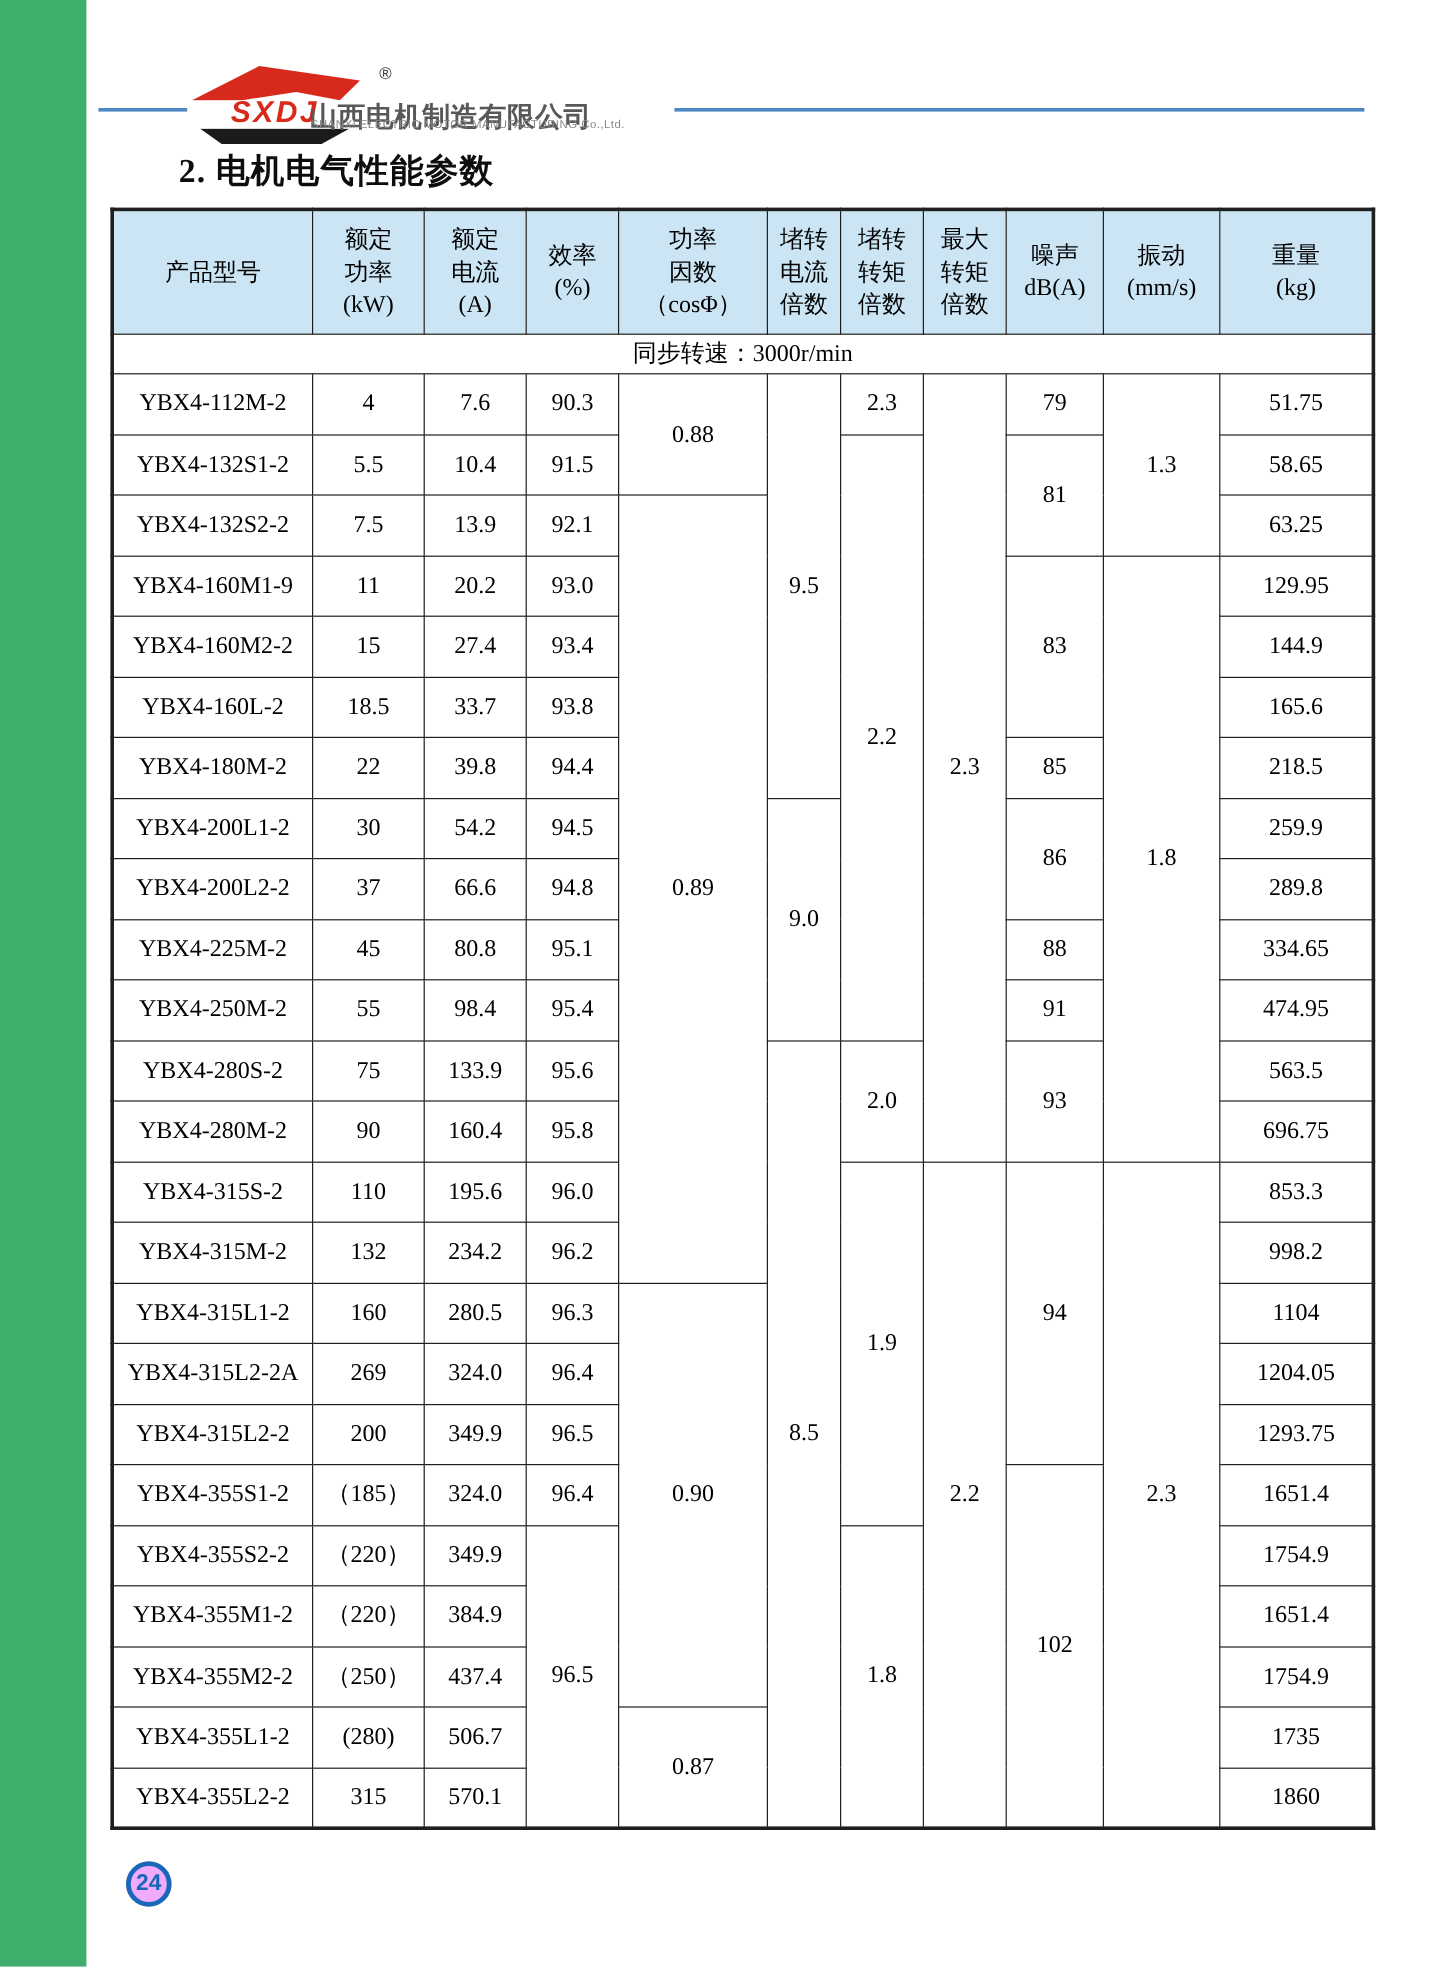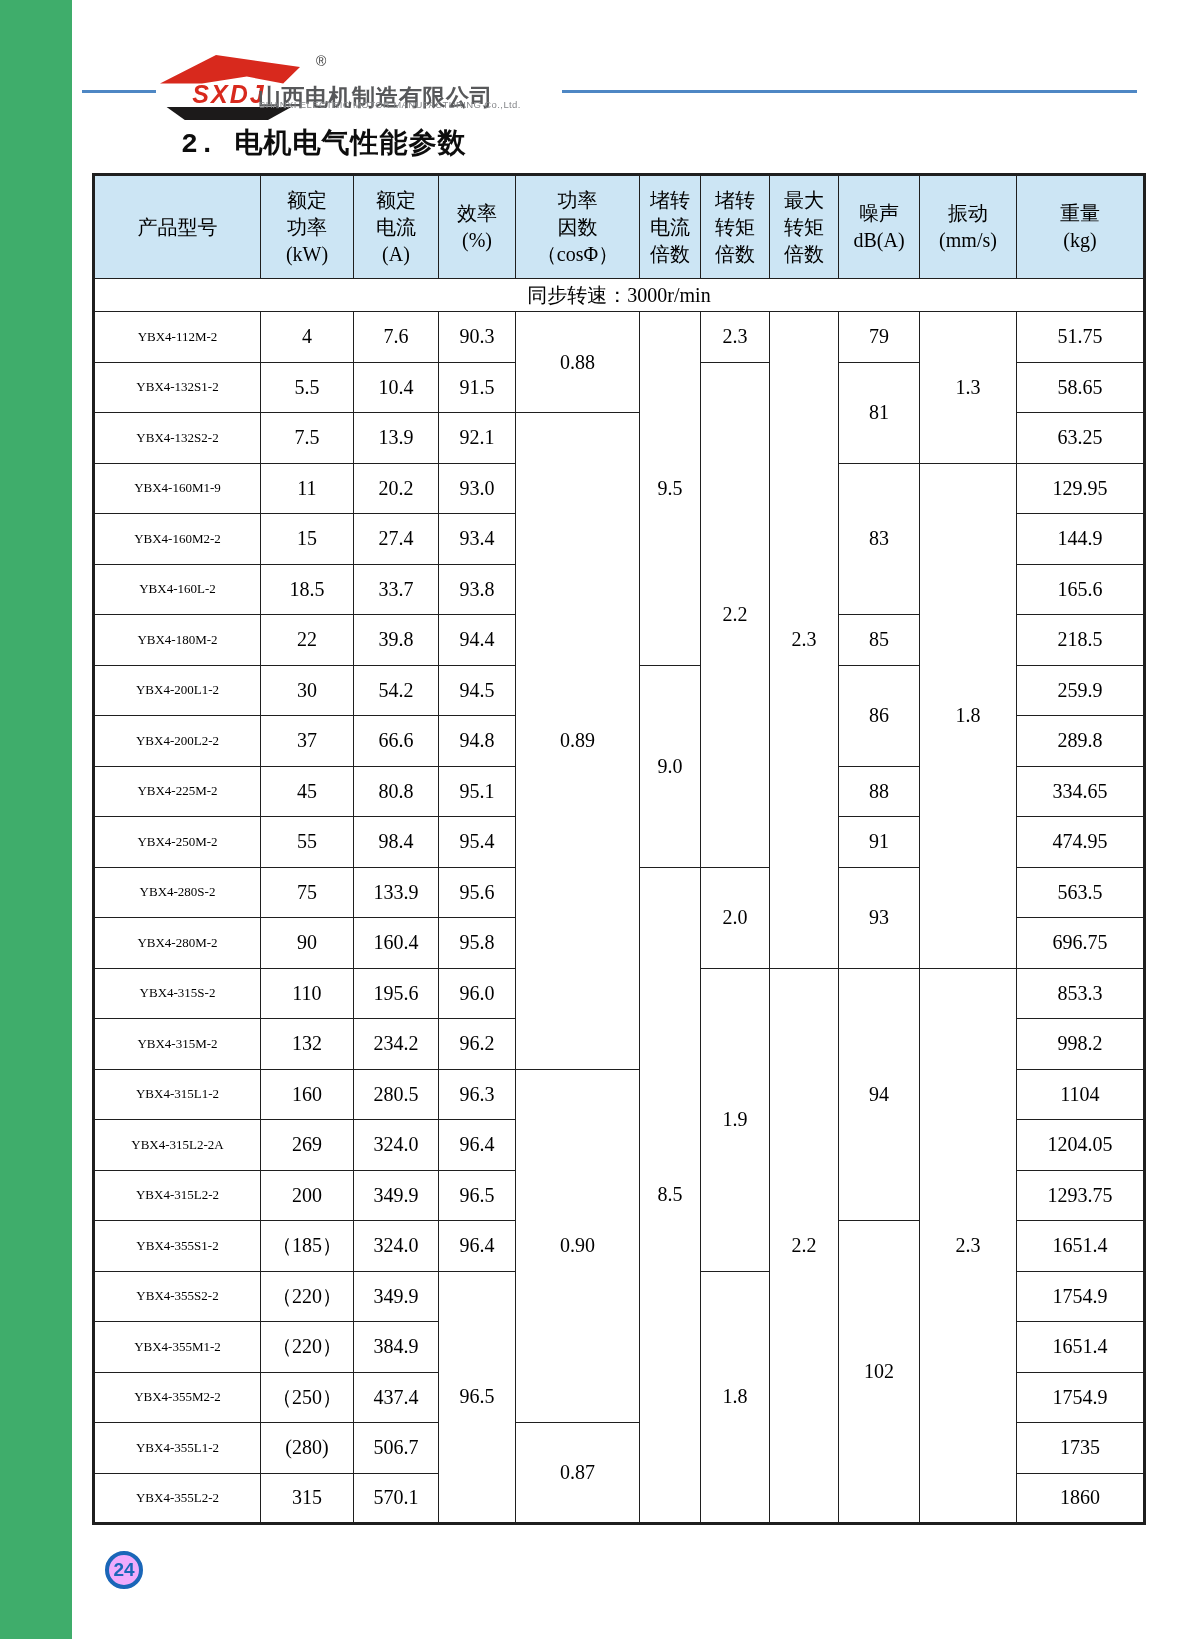--- a/index.html
+++ b/index.html
@@ -21,32 +21,32 @@
     font-style:italic;font-weight:bold;font-size:25px;letter-spacing:2px;color:#d8291d;line-height:26px;}
   .logo-bottom{position:absolute;left:8px;top:52px;width:130px;height:13px;background:#1c1a1a;
     clip-path:polygon(2% 0,98% 0,80% 100%,16% 100%);}
   .logo-reg{position:absolute;left:316px;top:53px;font-size:14px;color:#3a3a3a;
     font-family:"Liberation Sans","DejaVu Sans",sans-serif;}
   .company-cn{position:absolute;left:258px;top:70px;width:260px;font-size:23px;letter-spacing:0.5px;
     color:#57585a;font-weight:bold;font-family:"Liberation Sans","DejaVu Sans",sans-serif;white-space:nowrap;margin-top:12px;}
   .company-en{position:absolute;left:259px;top:99px;font-size:9.5px;letter-spacing:0.4px;
     color:#85878a;font-family:"Liberation Sans","DejaVu Sans",sans-serif;white-space:nowrap;}
   .page-title{position:absolute;left:149px;top:124px;font-size:28px;font-weight:bold;color:#0d0d0d;
-    font-family:Liberation Mono, monospace;letter-spacing:1px;margin-left:32px;}
+    font-family:Liberation Serif, serif;letter-spacing:1px;}
   
   .spec-table{position:absolute;left:92px;top:173px;border-collapse:collapse;table-layout:fixed;
     width:1051px;}
   .spec-table td,.spec-table th{border:1.5px solid #1f1f1f;text-align:center;vertical-align:middle;
     padding:0;font-weight:normal;font-size:20px;line-height:1.25;overflow:hidden;}
   .spec-table{border:3px solid #1f1f1f;}
   .spec-table thead th{background:#cce5f4;white-space:pre-line;font-size:20px;line-height:27px;}
   tr.hdr{height:104px;}
   tr.sync{height:33px;}
   tr.data{height:50.5px;}
-  td.model{font-size:13px;}
+  td.model{font-size:20px;}
   
   .page-badge{position:absolute;left:105px;top:1551px;width:30px;height:30px;border:4px solid #1a66b8;
     border-radius:50%;display:flex;align-items:center;justify-content:center;
     color:#1a66b8;font-weight:bold;font-size:19px;
     font-family:"Liberation Sans","DejaVu Sans",sans-serif;background:#f0abfc;}
 </style>
 </head>
 <body>
 
 <div class="green-bar"></div>

